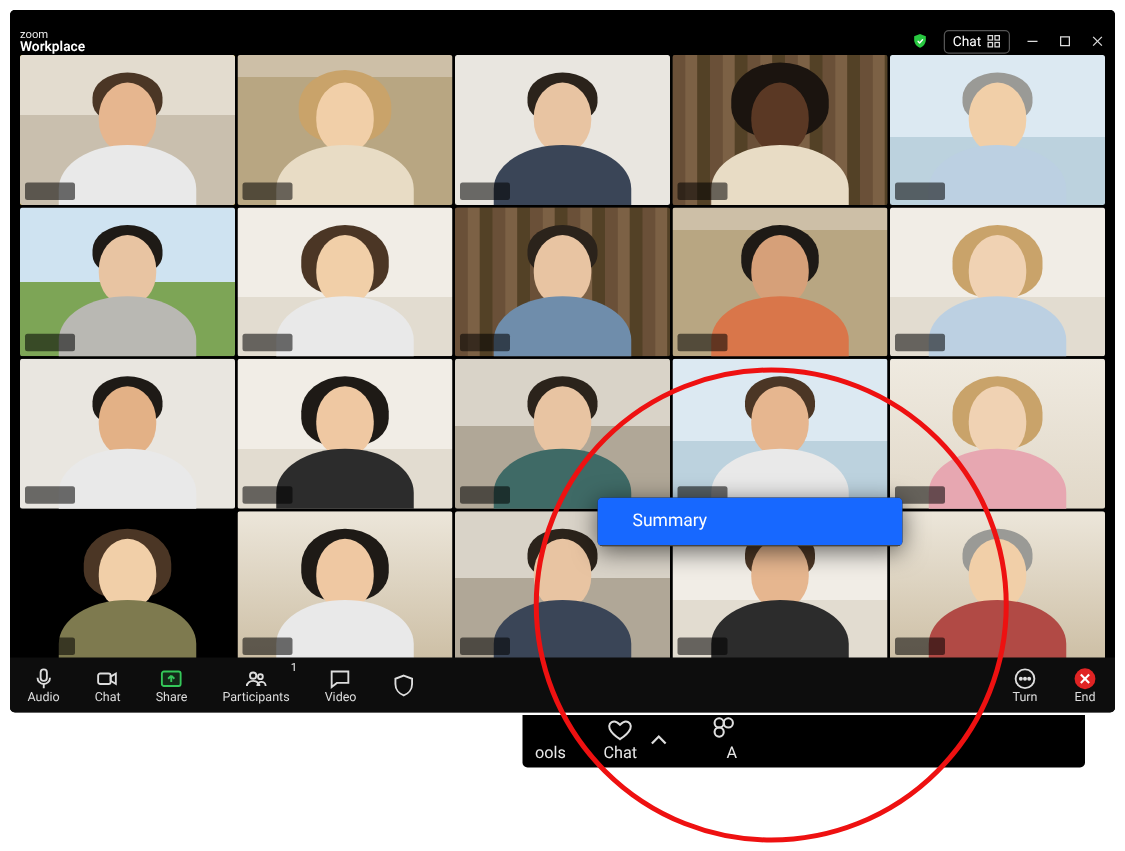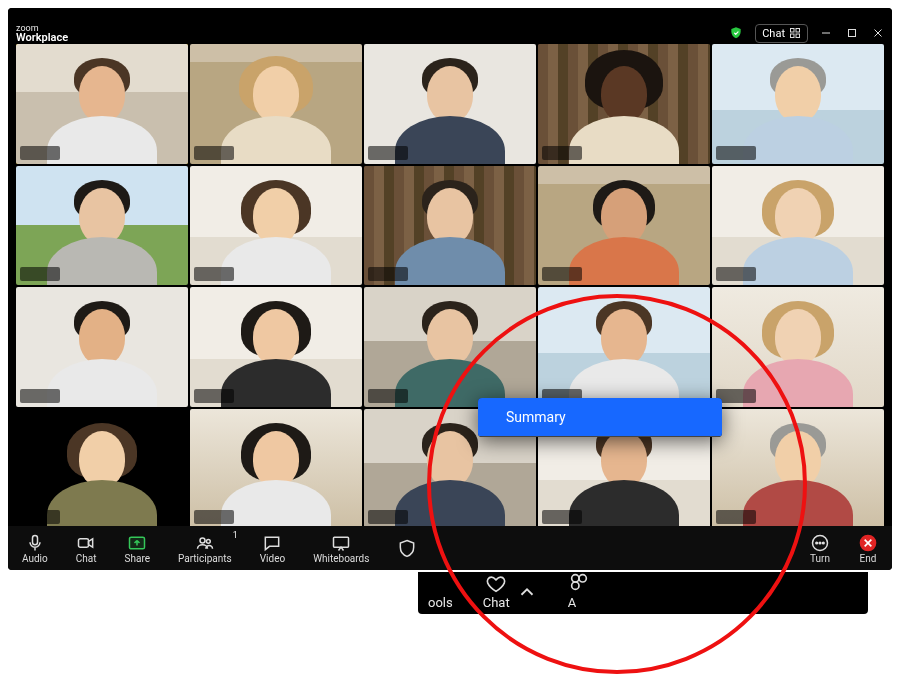--- a/index.html
+++ b/index.html
@@ -42,21 +42,21 @@
 
 .toolbar{position:absolute;left:0;bottom:0;width:100%;height:44px;background:#0d0d0d;display:flex;align-items:center}
 .tbtn{display:flex;flex-direction:column;align-items:center;justify-content:center;font-size:10px;color:#ddd;padding:0 14px;height:44px;position:relative}
 .tbtn svg{width:20px;height:20px}
 .tbtn.green svg{stroke:#34c759}
 .tbtn.green .fill{fill:#34c759}
 .toolbar-spacer{flex:1}
 .badge{position:absolute;top:4px;right:8px;font-size:9px;color:#eee}
 
 .overflow-strip{position:absolute;left:418px;top:572px;width:430px;height:38px;background:#000;display:flex;align-items:flex-end;justify-content:flex-start;gap:30px;padding:0 10px 4px 10px;color:#e8e8e8;font-size:13px;border-radius:0 0 4px 4px}
-.overflow-strip .item{display:flex;flex-direction:column;align-items:flex-start;gap:2px}
+.overflow-strip .item{display:flex;flex-direction:column;align-items:flex-end;gap:2px}
 .overflow-strip svg{width:22px;height:22px}
 
 .popup{position:absolute;left:478px;top:398px;width:244px;background:#2a2a2a;border-radius:4px;overflow:hidden;box-shadow:0 4px 20px rgba(0,0,0,.6);font-size:14px;color:#e8e8e8;z-index:20}
 .popup .row{padding:11px 28px}
 .popup .row.sel{background:#1768ff;color:#fff}
 .popup .sep{height:1px;background:#444}
 
 .red-circle{position:absolute;left:427px;top:294px;width:372px;height:372px;border:4px solid #e11;border-radius:50%;z-index:30;pointer-events:none}
 </style>
 </head>
@@ -281,27 +281,20 @@
           </svg>
         <span class="badge">1</span>
         <span>Participants</span>
       </div>
       <div class="tbtn">
         <svg viewBox="0 0 24 24" fill="none" stroke="#ddd" stroke-width="1.8">
             <path d="M4 5h16v11H9l-5 4V5z"></path>
           </svg>
         <span>Video</span>
       </div>
-      <div class="tbtn">
-        <svg viewBox="0 0 24 24" fill="none" stroke="#ddd" stroke-width="1.8">
-            <rect x="3" y="5" width="18" height="12" rx="1"></rect>
-            <path d="M9 21l3-4 3 4"></path>
-          </svg>
-        <span>Whiteboards</span>
-      </div>
       <div class="tbtn" style="padding-right:4px">
         <svg viewBox="0 0 24 24" fill="none" stroke="#ddd" stroke-width="1.8">
             <path d="M12 3l8 3v5c0 5-3.4 9.3-8 11-4.6-1.7-8-6-8-11V6l8-3z"></path>
           </svg>
       </div>
       <div class="toolbar-spacer"></div>
       <div class="tbtn">
         <svg viewBox="0 0 24 24" fill="none" stroke="#ddd" stroke-width="1.8">
             <circle cx="12" cy="12" r="9"></circle>
             <circle cx="8" cy="12" r="1" fill="#ddd"></circle>

